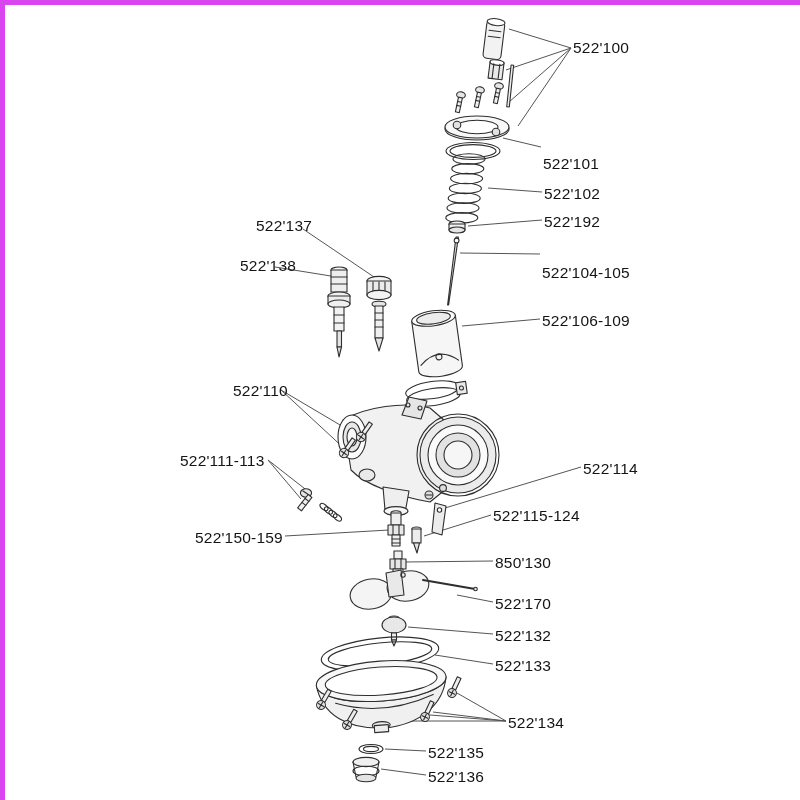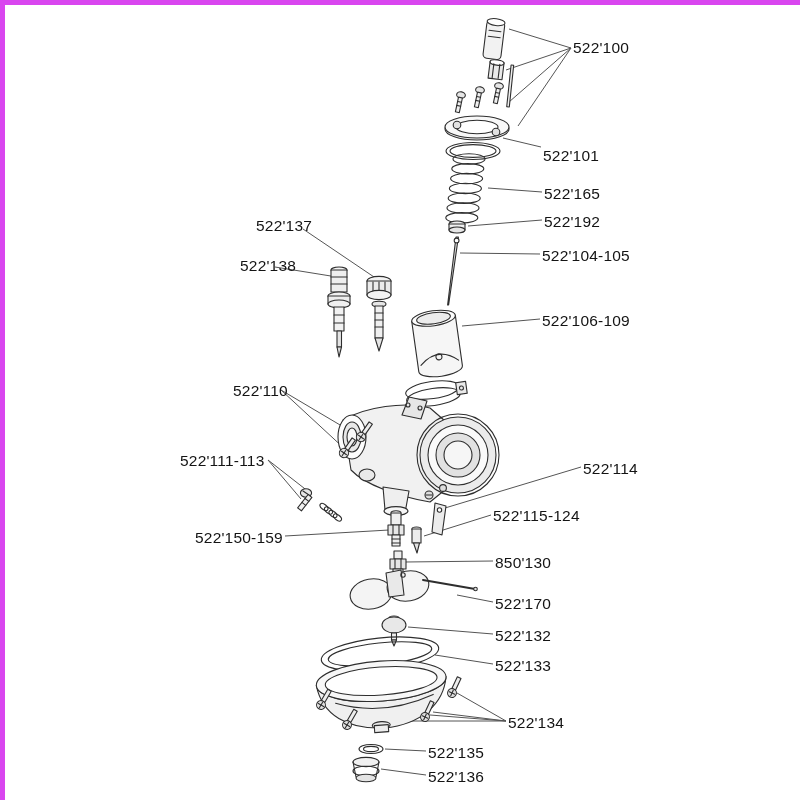--- a/index.html
+++ b/index.html
@@ -318,24 +318,24 @@
         <ellipse cx="361" cy="757" rx="13" ry="4.6" fill="#f0f0f0"></ellipse>
         <path d="M348 757 L351 772 M374 757 L371 772"></path>
         <ellipse cx="361" cy="766" rx="13" ry="4.8"></ellipse>
         <ellipse cx="361" cy="773" rx="10" ry="3.8" fill="#e4e4e4"></ellipse>
       </g>
 
     </g>
   </svg>
 
   <div class="lbl" style="left:568px;top:34px">522'100</div>
-  <div class="lbl" style="left:538px;top:142px">522'101</div>
-  <div class="lbl" style="left:539px;top:180px">522'165</div>
+  <div class="lbl" style="left:538px;top:150px">522'101</div>
+  <div class="lbl" style="left:539px;top:180px">522'102</div>
   <div class="lbl" style="left:539px;top:208px">522'192</div>
-  <div class="lbl" style="left:537px;top:242px">522'104-105</div>
+  <div class="lbl" style="left:537px;top:259px">522'104-105</div>
   <div class="lbl" style="left:537px;top:307px">522'106-109</div>
   <div class="lbl" style="left:251px;top:212px">522'137</div>
   <div class="lbl" style="left:235px;top:252px">522'138</div>
   <div class="lbl" style="left:228px;top:377px">522'110</div>
   <div class="lbl" style="left:175px;top:447px">522'111-113</div>
   <div class="lbl" style="left:578px;top:455px">522'114</div>
   <div class="lbl" style="left:488px;top:502px">522'115-124</div>
   <div class="lbl" style="left:190px;top:524px">522'150-159</div>
   <div class="lbl" style="left:490px;top:549px">850'130</div>
   <div class="lbl" style="left:490px;top:590px">522'170</div>

